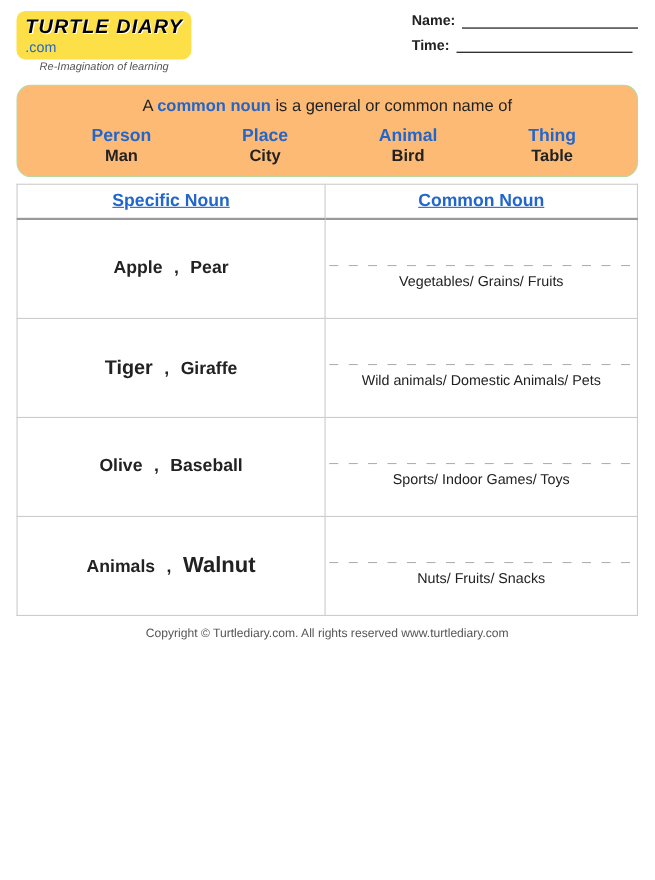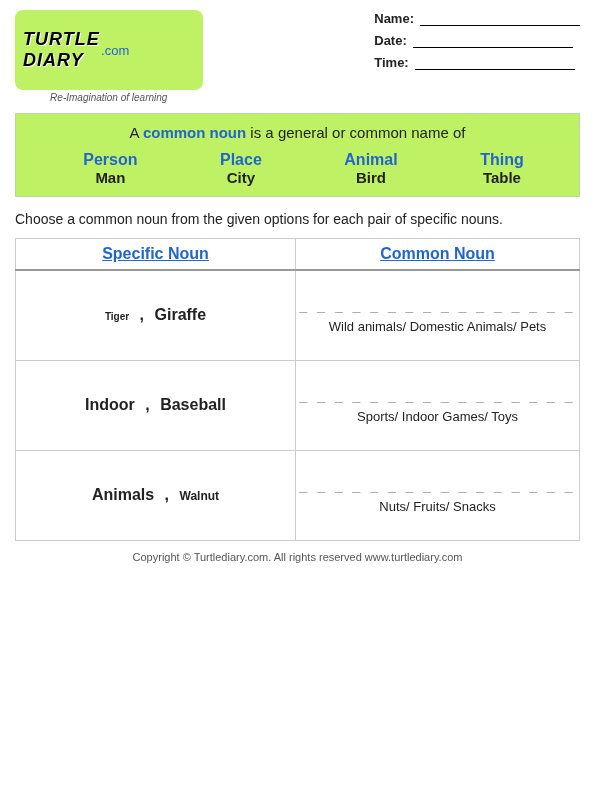--- a/index.html
+++ b/index.html
@@ -21,25 +21,25 @@
       justify-content: space-between;
       align-items: flex-start;
       margin-bottom: 10px;
     }
     .logo-area {
       display: flex;
       flex-direction: column;
       align-items: center;
     }
     .logo-box {
-      background: #bef264;
+      background: #fde047;
       border-radius: 8px;
-      padding: 19px 8px;
-      display: flex;
-      flex-direction: row;
+      padding: 4px 8px;
+      display: flex;
+      flex-direction: column;
       align-items: center;
     }
     .logo-text {
       font-size: 18px;
       font-weight: 900;
       font-style: italic;
       letter-spacing: 1px;
       color: #000;
       text-shadow: 1px 1px 0 #fff;
     }
@@ -72,22 +72,22 @@
       padding-left: 48px;
     }
     .form-line .underline {
       border-bottom: 1.5px solid #000;
       width: 160px;
       height: 16px;
     }
     
     .intro-box {
       border: 1.5px solid #b8d8a0;
-      background: #bef264;
-      border-radius: 0;
+      background: #fdba74;
+      border-radius: 13px;
       padding: 10px 20px;
       text-align: center;
       margin-bottom: 6px;
     }
     .intro-box .intro-text {
       font-size: 15px;
       color: #222;
     }
     .intro-box .common-noun-highlight {
       color: #2266cc;
@@ -203,24 +203,20 @@
         <span class="logo-com">.com</span>
       </div>
       <span class="logo-sub">Re-Imagination of learning</span>
     </div>
     <div class="form-fields">
       <div class="form-line">
         <span>Name:</span>
         <div class="underline"></div>
       </div>
       <div class="form-line">
-        <span>Date:</span>
-        <div class="underline"></div>
-      </div>
-      <div class="form-line">
         <span>Time:</span>
         <div class="underline"></div>
       </div>
     </div>
   </div>
 
   <div class="intro-box">
     <div class="intro-text">
       <span>A </span><span class="common-noun-highlight">common noun</span><span> is a general or common name of</span>
     </div>
@@ -237,46 +233,52 @@
         <span class="cat-title">Animal</span>
         <span class="cat-example">Bird</span>
       </div>
       <div class="category">
         <span class="cat-title">Thing</span>
         <span class="cat-example">Table</span>
       </div>
     </div>
   </div>
 
-  <div class="instruction">Choose a common noun from the given options for each pair of specific nouns.</div>
 
   <table class="exercise-table">
     <thead>
       <tr class="table-header-row">
         <th class="header-specific">Specific Noun</th>
         <th class="header-common">Common Noun</th>
       </tr>
     </thead>
     <tbody id="exercise-tbody">
+    <tr class="exercise-row">
+          <td class="specific-cell"><span style="font-size:16px;font-weight:bold;">Apple</span><span class="comma"> , </span><span style="font-size:16px;font-weight:bold;">Pear</span></td>
+          <td class="common-cell">
+            <div class="dashes">_ _ _ _ _ _ _ _ _ _ _ _ _ _ _ _</div>
+            <div class="options-text">Vegetables/  Grains/  Fruits</div>
+          </td>
+        </tr>
         <tr class="exercise-row">
-          <td class="specific-cell"><span style="font-size:10px;font-weight:bold;text-align:right;">Tiger</span><span class="comma"> , </span><span style="font-size:16px;font-weight:bold;">Giraffe</span></td>
+          <td class="specific-cell"><span style="font-size:18px;font-weight:bold;text-align:right;">Tiger</span><span class="comma"> , </span><span style="font-size:16px;font-weight:bold;">Giraffe</span></td>
           <td class="common-cell">
             <div class="dashes">_ _ _ _ _ _ _ _ _ _ _ _ _ _ _ _</div>
             <div class="options-text">Wild animals/  Domestic Animals/  Pets</div>
           </td>
         </tr>
         <tr class="exercise-row">
-          <td class="specific-cell"><span style="font-size:16px;font-weight:bold;">Indoor</span><span class="comma"> , </span><span style="font-size:16px;font-weight:bold;">Baseball</span></td>
+          <td class="specific-cell"><span style="font-size:16px;font-weight:bold;">Olive</span><span class="comma"> , </span><span style="font-size:16px;font-weight:bold;">Baseball</span></td>
           <td class="common-cell">
             <div class="dashes">_ _ _ _ _ _ _ _ _ _ _ _ _ _ _ _</div>
             <div class="options-text">Sports/  Indoor Games/  Toys</div>
           </td>
         </tr>
         <tr class="exercise-row">
-          <td class="specific-cell"><span style="font-size:16px;font-weight:bold;">Animals</span><span class="comma"> , </span><span style="font-size:12px;font-weight:bold;text-align:center;">Walnut</span></td>
+          <td class="specific-cell"><span style="font-size:16px;font-weight:bold;">Animals</span><span class="comma"> , </span><span style="font-size:20px;font-weight:bold;text-align:center;">Walnut</span></td>
           <td class="common-cell">
             <div class="dashes">_ _ _ _ _ _ _ _ _ _ _ _ _ _ _ _</div>
             <div class="options-text">Nuts/  Fruits/  Snacks</div>
           </td>
         </tr>
       </tbody>
   </table>
 
   <div class="footer">Copyright © Turtlediary.com. All rights reserved  www.turtlediary.com</div>
 

